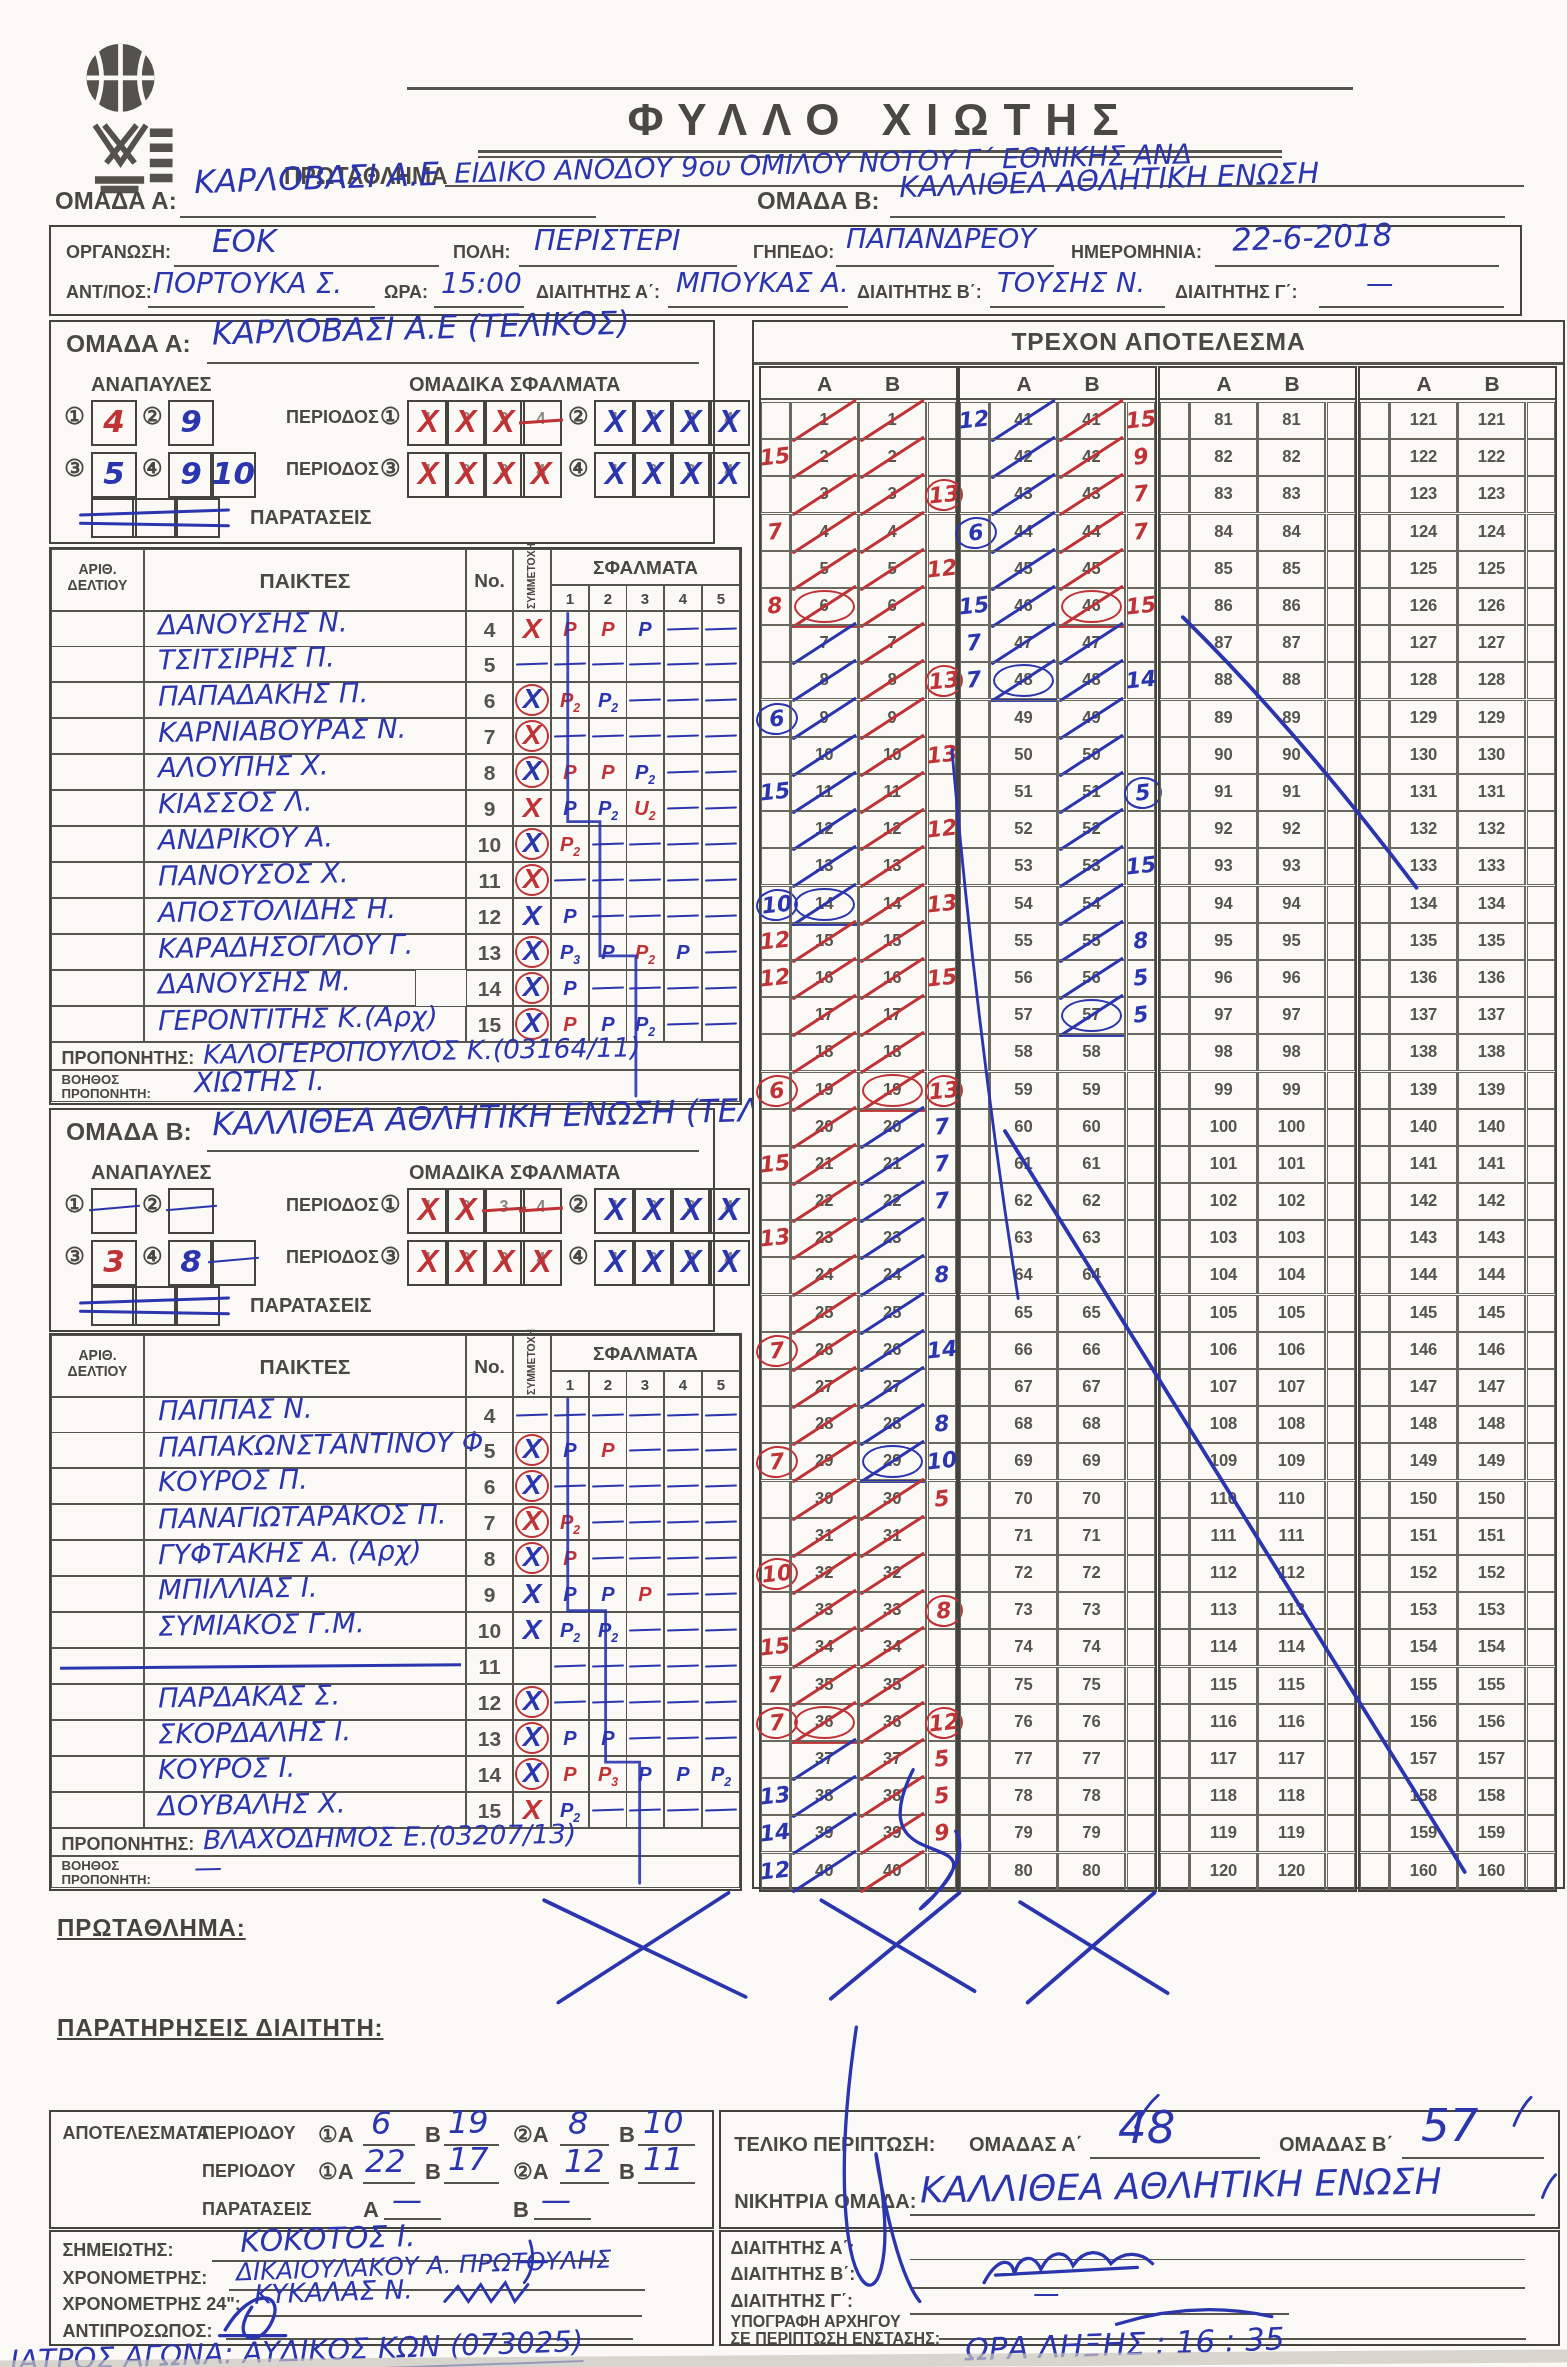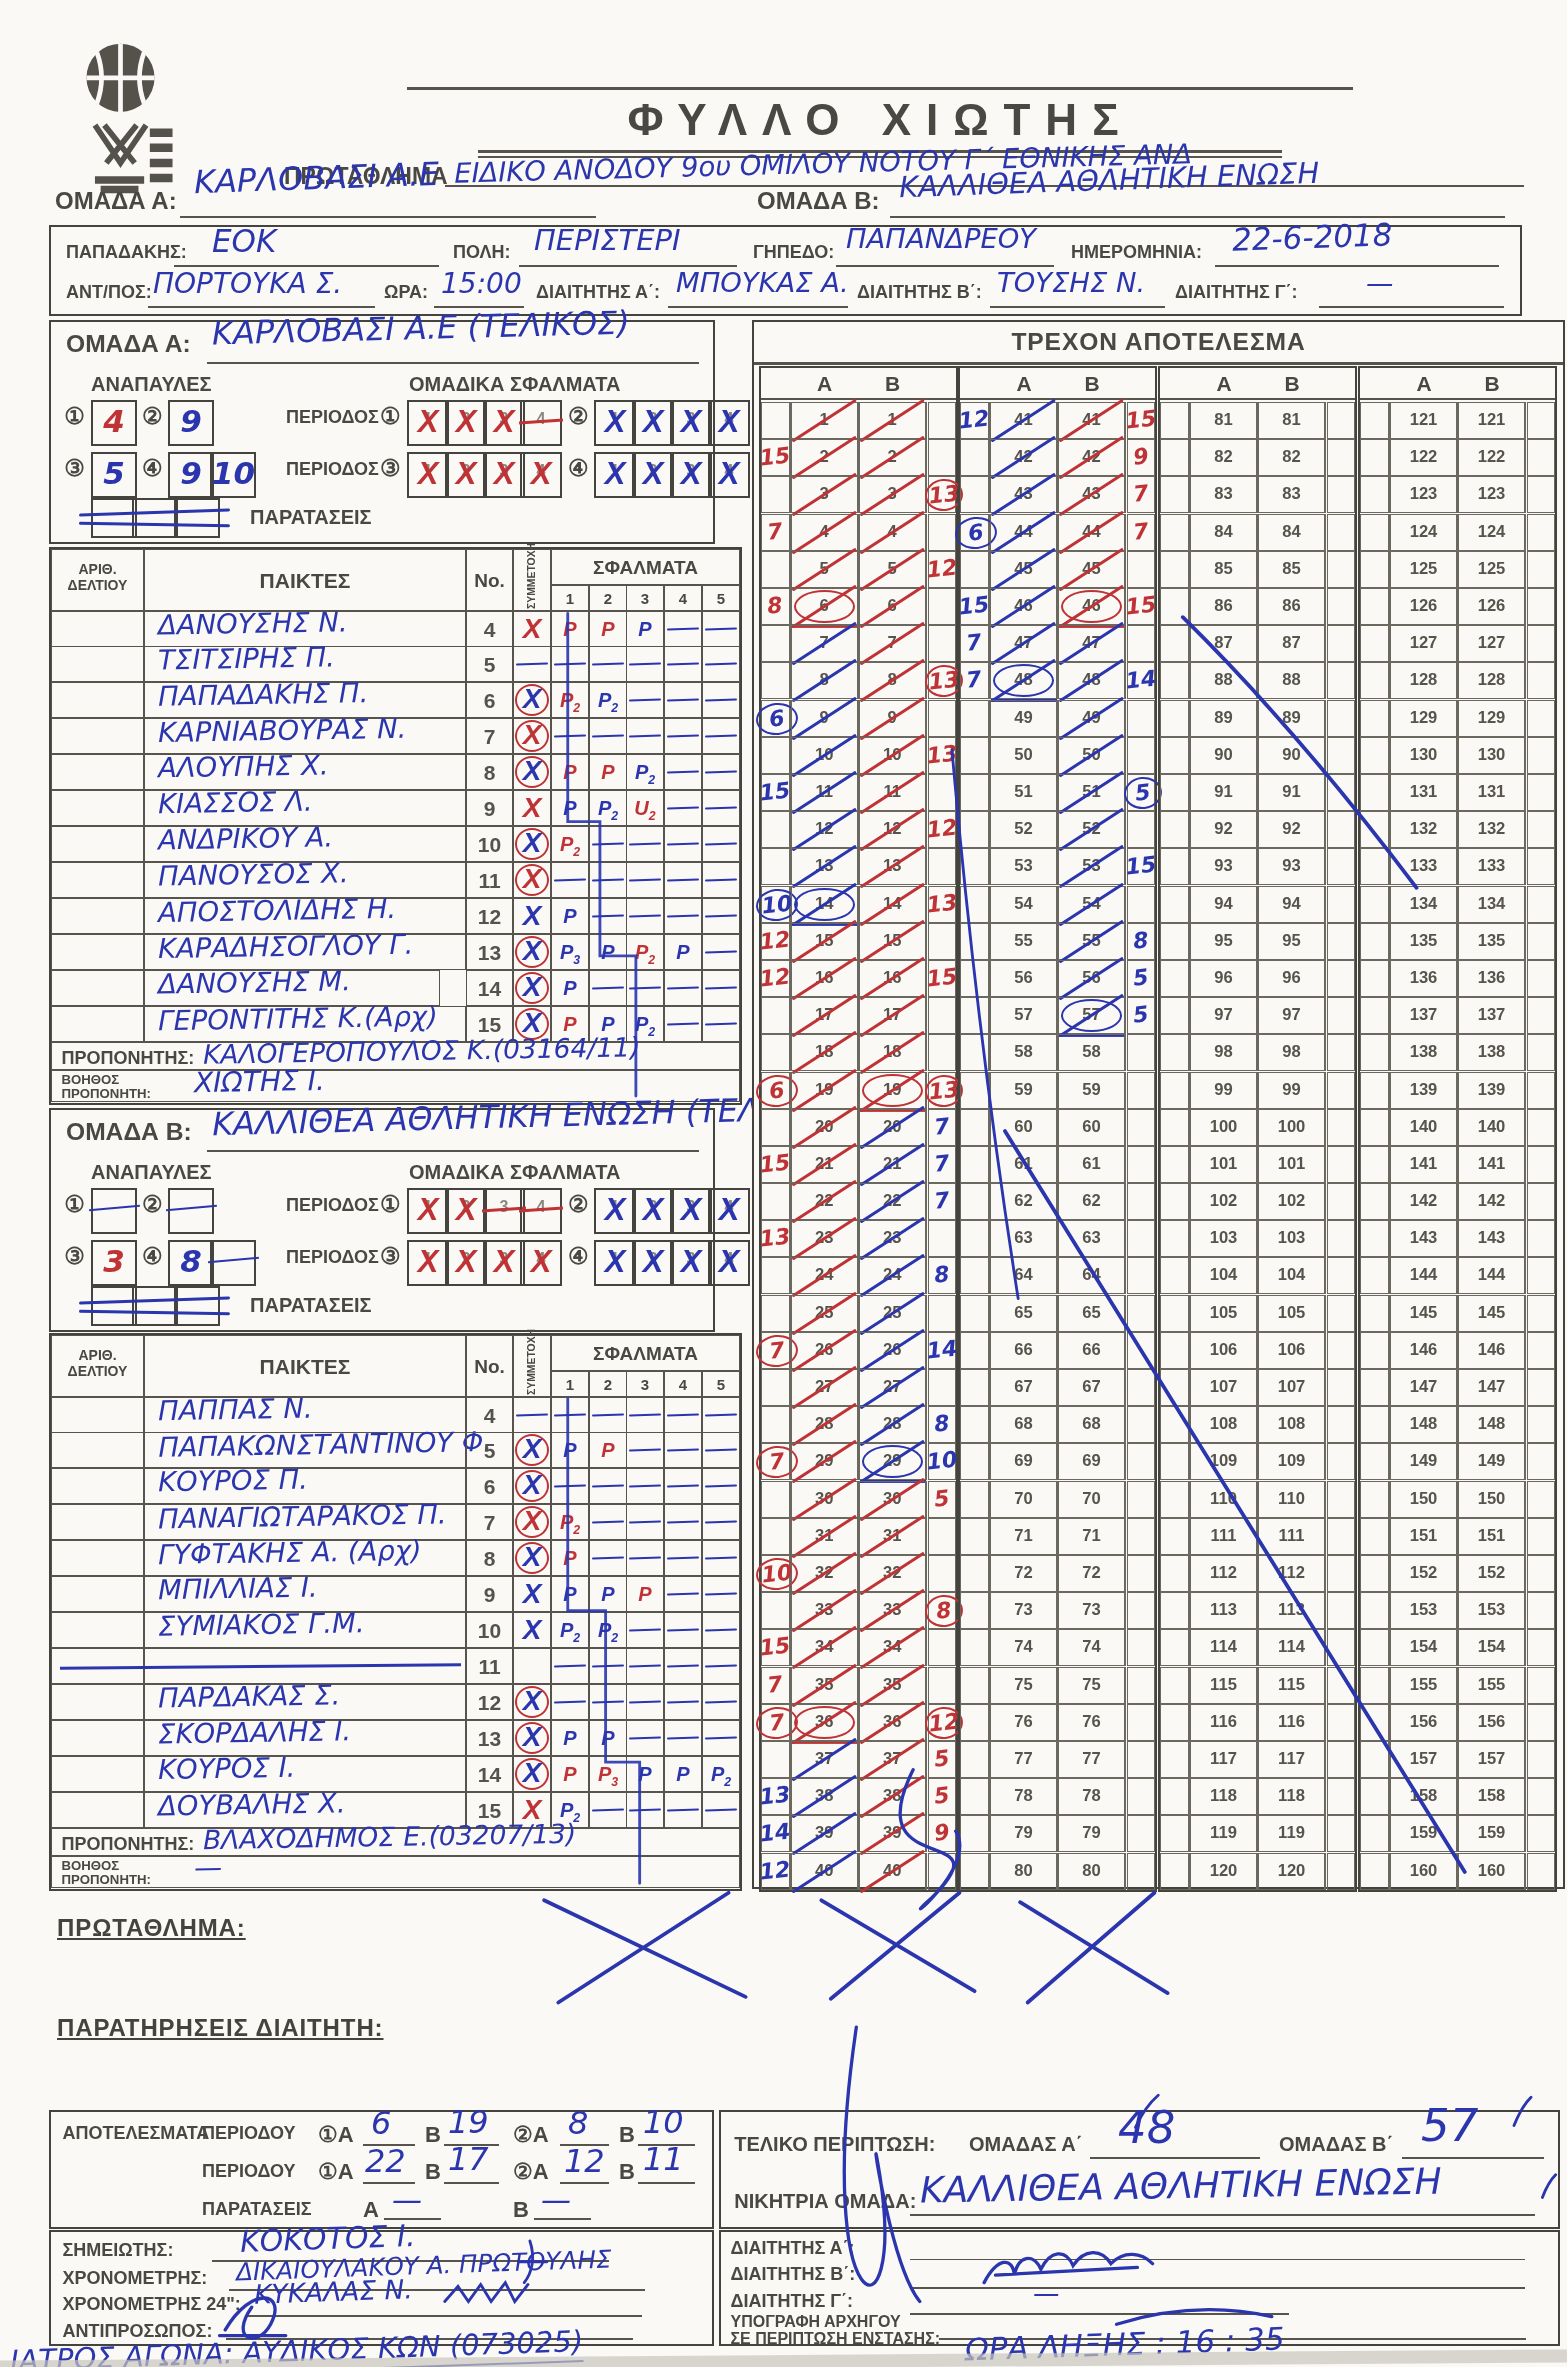--- a/index.html
+++ b/index.html
@@ -74,21 +74,21 @@
   <div class="rule" style="left:445px;top:185px;width:1079px;height:1.9px;"></div>
 
   <div class="abs lbl" style="left:55px;top:187px;font-size:24px;">ΟΜΑΔΑ Α:</div>
   <div class="abs hw" style="left:194px;top:159px;font-size:32px;transform:rotate(-2deg);">ΚΑΡΛΟΒΑΣΙ Α.Ε</div>
   <div class="rule" style="left:180px;top:216px;width:416px;height:1.9px;"></div>
   <div class="abs lbl" style="left:757px;top:187px;font-size:24px;">ΟΜΑΔΑ Β:</div>
   <div class="abs hw" style="left:899px;top:163px;font-size:29px;transform:rotate(-2deg);">ΚΑΛΛΙΘΕΑ ΑΘΛΗΤΙΚΗ ΕΝΩΣΗ</div>
   <div class="rule" style="left:890px;top:216px;width:615px;height:1.9px;"></div>
 
   <div class="box" style="left:49px;top:225px;width:1469px;height:87px;">
-    <span class="abs flbl" style="left:15px;top:15px;">ΠΑΠΑΔΑΚΗΣ:</span>
+    <span class="abs flbl" style="left:15px;top:15px;">ΟΡΓΑΝΩΣΗ:</span>
     <span class="abs hw" style="left:161px;top:-3.8px;font-size:31px;">ΕΟΚ</span>
     <span class="rule" style="left:123px;top:38px;width:265px;height:1.9px;"></span>
     <span class="abs flbl" style="left:402px;top:15px;">ΠΟΛΗ:</span>
     <span class="abs hw" style="left:483px;top:-3.8px;font-size:29px;">ΠΕΡΙΣΤΕΡΙ</span>
     <span class="rule" style="left:468px;top:38px;width:218px;height:1.9px;"></span>
     <span class="abs flbl" style="left:702px;top:15px;">ΓΗΠΕΔΟ:</span>
     <span class="abs hw" style="left:795px;top:-3.8px;font-size:27.4px;">ΠΑΠΑΝΔΡΕΟΥ</span>
     <span class="rule" style="left:785px;top:38px;width:218px;height:1.9px;"></span>
     <span class="abs flbl" style="left:1020px;top:15px;">ΗΜΕΡΟΜΗΝΙΑ:</span>
     <span class="abs hw" style="left:1181px;top:-7.6px;font-size:31px;transform:rotate(-2deg);">22-6-2018</span>
@@ -441,21 +441,21 @@
       <div class="rcell foul" style="left: 575px; top: 385px; width: 38px; height: 36px;">
         <div style="position: absolute; left: 0px; right: 0px; top: 0px; color: rgb(191, 51, 54);">P<sub>2</sub></div>
       </div>
       <div class="rcell foul" style="left: 613px; top: 385px; width: 38px; height: 36px;">
         <div style="position: absolute; left: 0px; right: 0px; top: 0px; color: rgb(42, 53, 174);">P</div>
       </div>
       <div class="rcell foul" style="left: 651px; top: 385px; width: 38px; height: 36px;">
         <div class="dashln"></div>
       </div>
       <div class="rcell" style="left: 0px; top: 421px; width: 93px; height: 36px;"></div>
-      <div class="rcell" style="left: 93px; top: 421px; width: 296px; height: 36px;">
+      <div class="rcell" style="left: 93px; top: 421px; width: 272px; height: 36px;">
         <div class="hw pname" style="position: absolute; left: 0px; top: -3.8px;">ΔΑΝΟΥΣΗΣ Μ.</div>
       </div>
       <div class="rcell pno" style="left: 415px; top: 421px; width: 47px; height: 36px; line-height: 36px;">14</div>
       <div class="rcell partx" style="left: 462px; top: 421px; width: 38px; height: 36px;"><div class="ringr" style="color: rgb(42, 53, 174); margin-top: 0.9px; border-color: rgb(191, 51, 54);">X</div></div>
       <div class="rcell foul" style="left: 500px; top: 421px; width: 38px; height: 36px;">
         <div style="position: absolute; left: 0px; right: 0px; top: 0px; color: rgb(42, 53, 174);">P</div>
       </div>
       <div class="rcell foul" style="left: 538px; top: 421px; width: 38px; height: 36px;">
         <div class="dashln"></div>
       </div>

